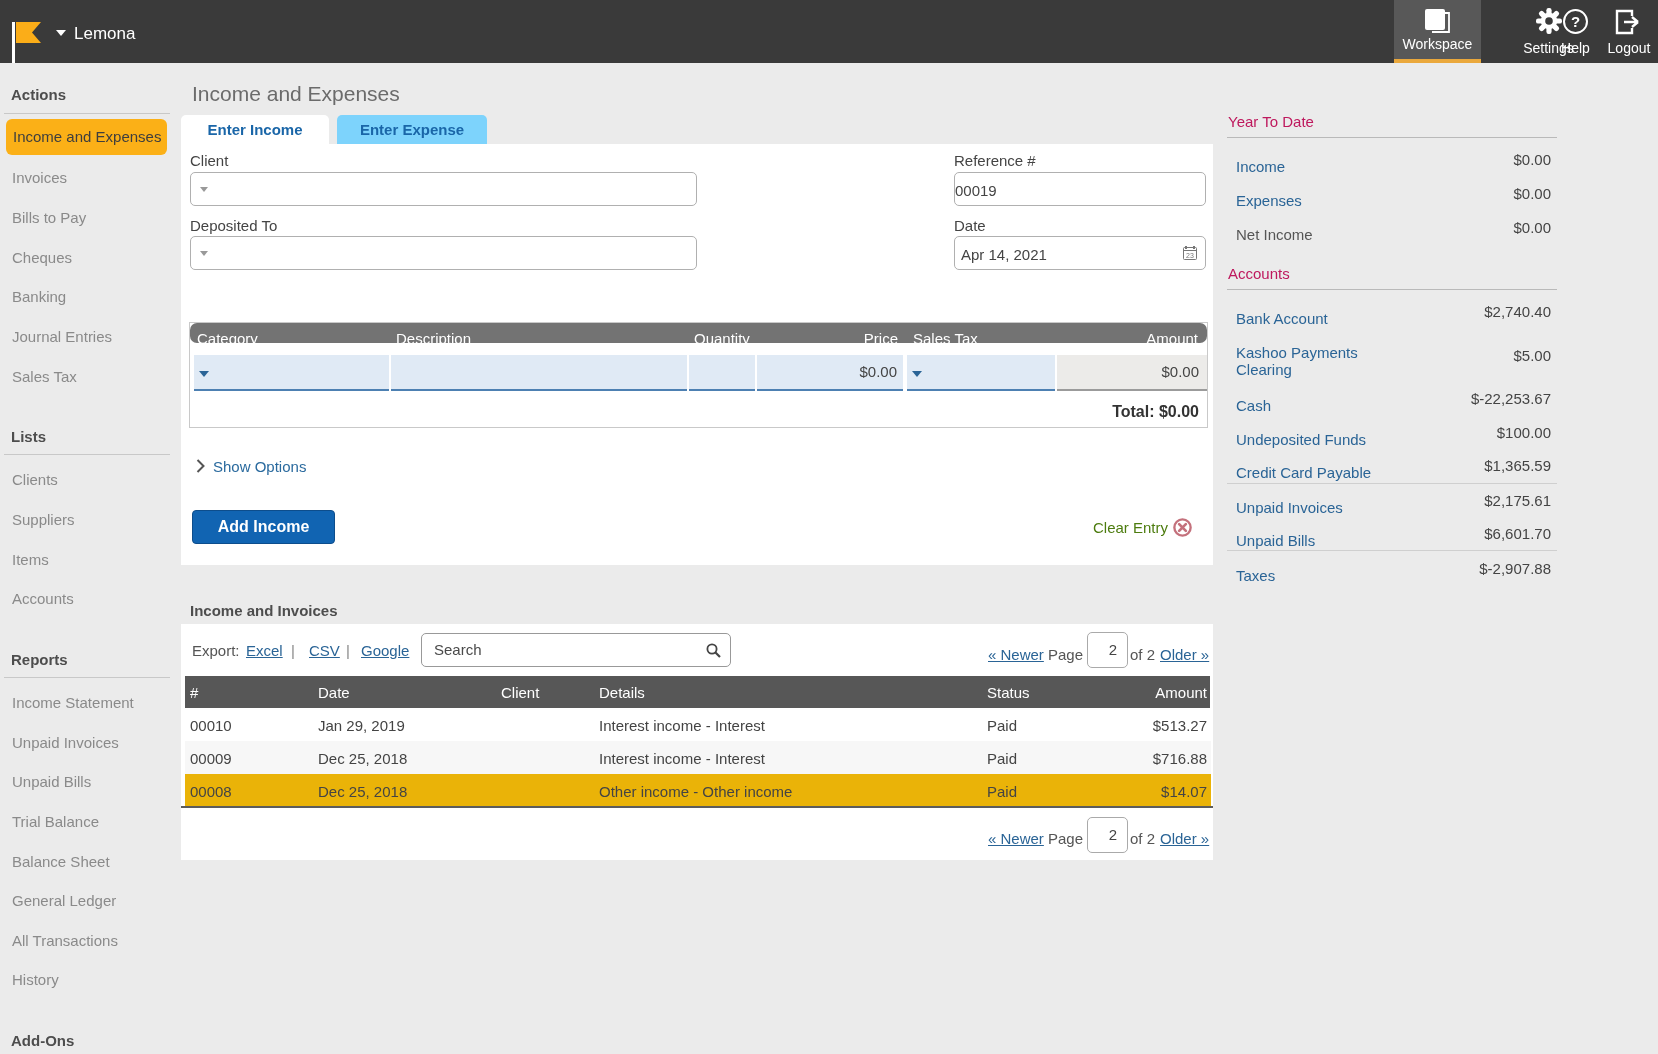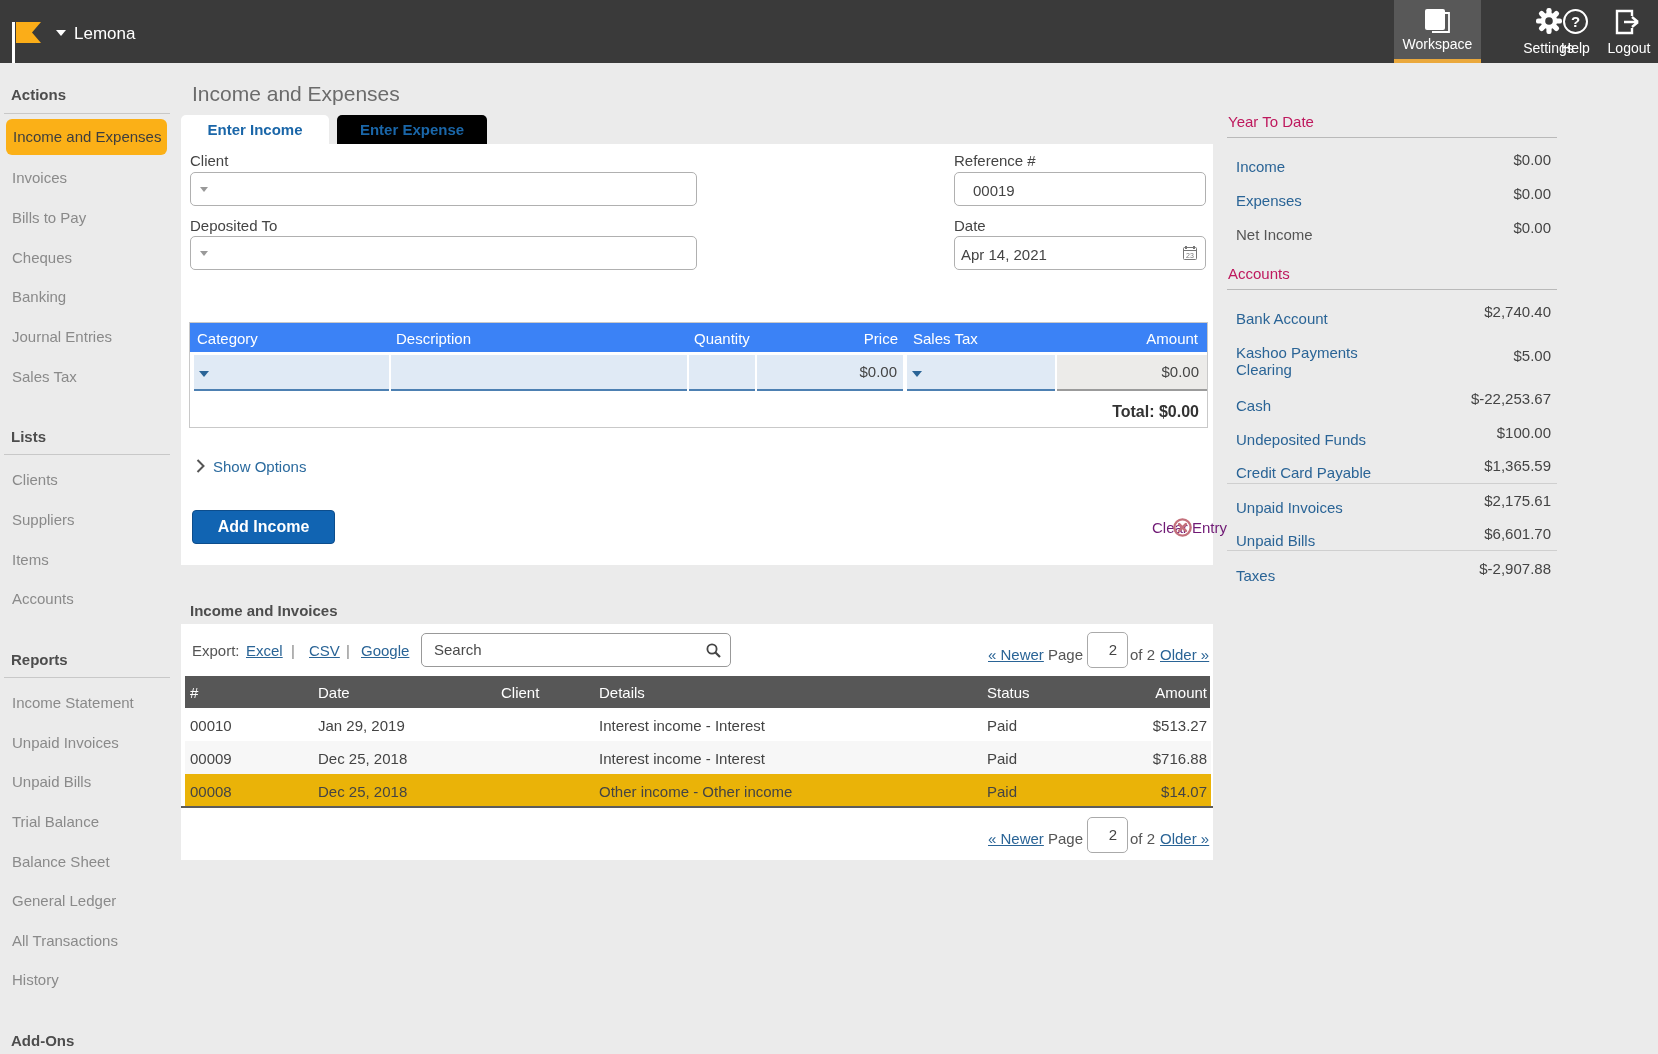--- a/index.html
+++ b/index.html
@@ -19,29 +19,29 @@
 #cell-logout { left:1603px; width:52px; }
 
 .side-h { position:absolute; left:11px; font-weight:bold; color:#4d4d4d; font-size:15px; }
 .side-i { position:absolute; left:12px; color:#8a8a8a; font-size:15px; }
 .side-rule { position:absolute; left:4px; width:166px; height:1px; background:#c8c8c8; }
 #pill { position:absolute; left:6px; top:119px; width:161px; height:36px; background:#fbb017; border-radius:6px; color:#3e3e3e; font-size:15px; line-height:36px; padding-left:7px; }
 
 #title { position:absolute; left:192px; top:82px; font-size:21px; color:#6b6b6b; }
 .tab { position:absolute; top:115px; height:29px; text-align:center; font-weight:bold; color:#1a66a8; font-size:15px; line-height:29px; border-radius:5px 5px 0 0; }
 #tab1 { left:181px; width:148px; background:#fff; z-index:3; height:30px; }
-#tab2 { left:337px; width:150px; background:#000000; }
+#tab2 { left:337px; width:150px; background:#7dd3fc; }
 #panel1 { position:absolute; left:181px; top:144px; width:1032px; height:421px; background:#fff; }
 #panel2 { position:absolute; left:181px; top:624px; width:1032px; height:236px; background:#fff; }
 label.f { position:absolute; color:#444; font-size:15px; }
 .inp { position:absolute; background:#fff; border:1px solid #b0b0b0; border-radius:5px; height:34px; }
 .selcaret { position:absolute; left:9px; top:14px; width:0; height:0; border-left:4px solid transparent; border-right:4px solid transparent; border-top:5px solid #999; }
 
 #etable { position:absolute; left:189px; top:322px; width:1019px; height:106px; border:1px solid #c9c9c9; }
-#ehead { position:absolute; left:0; top:0; width:1017px; height:29px; background:#3b82f6; color:#fff; }
+#ehead { position:absolute; left:0; top:0; width:1017px; height:20px; background:#737373; color:#fff;border-radius:7px; }
 #ehead div { position:absolute; top:7px; }
 .erow { position:absolute; top:32px; height:36px; }
 .bcell { position:absolute; top:0; height:36px; background:#e0eaf5; border-bottom:2px solid #4d80b2; }
 .bcaret { position:absolute; left:5px; top:16px; width:0; height:0; border-left:5px solid transparent; border-right:5px solid transparent; border-top:6px solid #2a6496; }
 #etotal { position:absolute; right:8px; top:80px; font-weight:bold; font-size:16px; color:#333; }
 
 .trow { position:absolute; width:1026px; height:33px; }
 .trow div { position:absolute; top:9px; }
 .c0{left:5px;} .c1{left:133px;} .c2{left:414px;} .c3{left:802px;} .c4{right:4px;}
 .pag { position:absolute; color:#555; }
@@ -134,21 +134,21 @@
 
 <label class="f" style="left:190px;top:152px">Client</label>
 <div class="inp" style="left:190px;top:172px;width:507px">
     <span class="selcaret"></span>
   </div>
 <label class="f" style="left:190px;top:217px">Deposited To</label>
 <div class="inp" style="left:190px;top:236px;width:507px">
     <span class="selcaret"></span>
   </div>
 <label class="f" style="left:954px;top:152px">Reference #</label>
-<div class="inp" style="left:954px;top:172px;width:252px;padding:9px 0 0 18px;">00019</div>
+<div class="inp" style="left:954px;top:172px;width:252px;padding:9px 0 0 0;">00019</div>
 <label class="f" style="left:954px;top:217px">Date</label>
 <div class="inp" style="left:954px;top:236px;width:252px;padding:9px 0 0 6px;">Apr 14, 2021
   <svg class="abs" style="right:8px;top:9px" width="14" height="14" viewBox="0 0 14 14">
       <rect x="0.5" y="1.5" width="13" height="12" rx="1" fill="none" stroke="#777"></rect>
       <rect x="2" y="0" width="2" height="3" fill="#777"></rect>
       <rect x="10" y="0" width="2" height="3" fill="#777"></rect>
       <rect x="1" y="4" width="12" height="1" fill="#777"></rect>
       <text x="7" y="12" font-size="7" fill="#777" text-anchor="middle" font-family="Liberation Sans">23</text>
     </svg>
 </div>
@@ -178,21 +178,21 @@
 </div>
 
 <div class="abs" style="left:196px;top:458px;color:#2a6a9e;">
   <svg class="abs" style="left:0;top:1px" width="9" height="14" viewBox="0 0 9 14">
       <path d="M1.5 1 L7.5 7 L1.5 13" fill="none" stroke="#555" stroke-width="2"></path>
     </svg>
   <span style="margin-left:17px">Show Options</span>
 </div>
 
 <div class="abs" style="left:192px;top:510px;width:143px;height:34px;background:#1164b2;border:1px solid #0d4d8c;border-radius:4px;color:#fff;font-weight:bold;font-size:16px;text-align:center;line-height:32px;">Add Income</div>
-<div class="abs" style="left:1152px;top:519px;color:#701a75;font-size:15px;">Clear Entry</div>
+<div class="abs" style="left:1093px;top:519px;color:#4d7c0f;font-size:15px;">Clear Entry</div>
 <svg class="abs" style="left:1173px;top:518px" width="19" height="19" viewBox="0 0 21 21">
   <circle cx="10.5" cy="10.5" r="9" fill="none" stroke="#c4717c" stroke-width="2.6"></circle>
   <path d="M6.8 6.8 L14.2 14.2 M14.2 6.8 L6.8 14.2" stroke="#c4717c" stroke-width="3" stroke-linecap="round"></path>
 </svg>
 
 <div class="abs" style="left:190px;top:602px;font-weight:bold;color:#4d4d4d;">Income and Invoices</div>
 <div id="panel2"></div>
 <div class="abs" style="left:192px;top:642px;color:#555;">Export:</div>
 <a class="abs" style="left:246px;top:642px;">Excel</a>
 <div class="abs" style="left:291px;top:642px;color:#888;">|</div>

